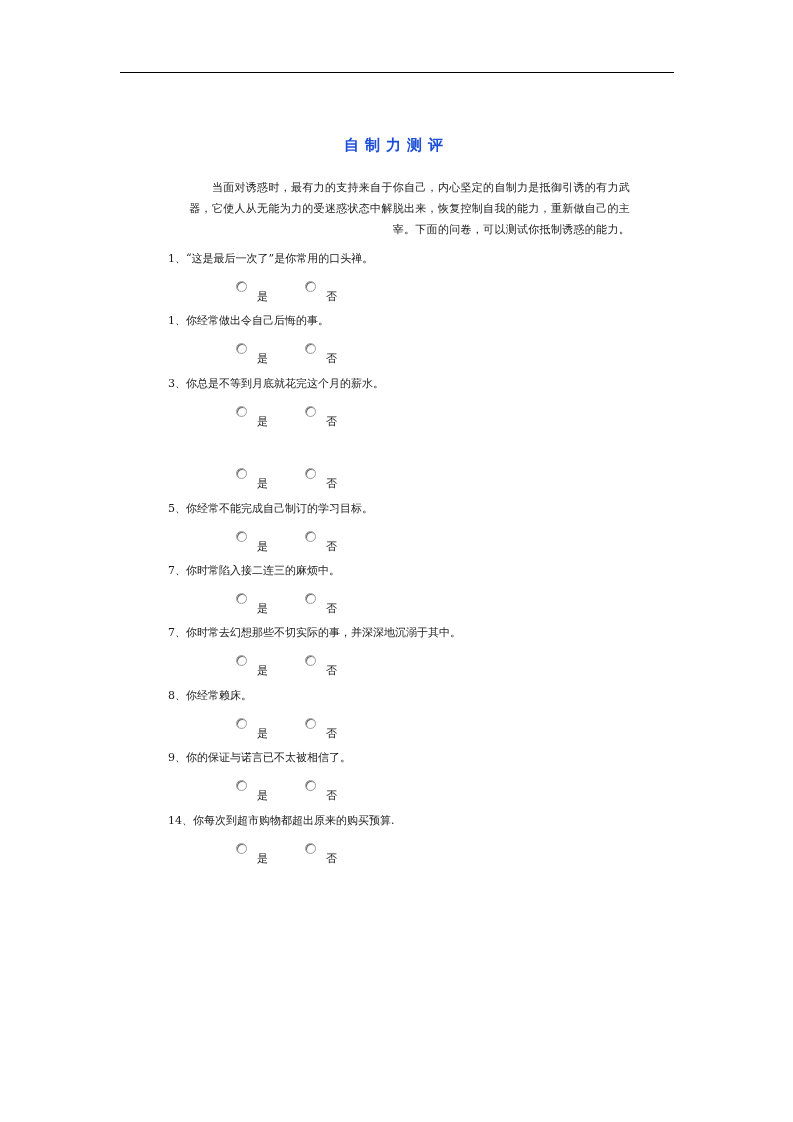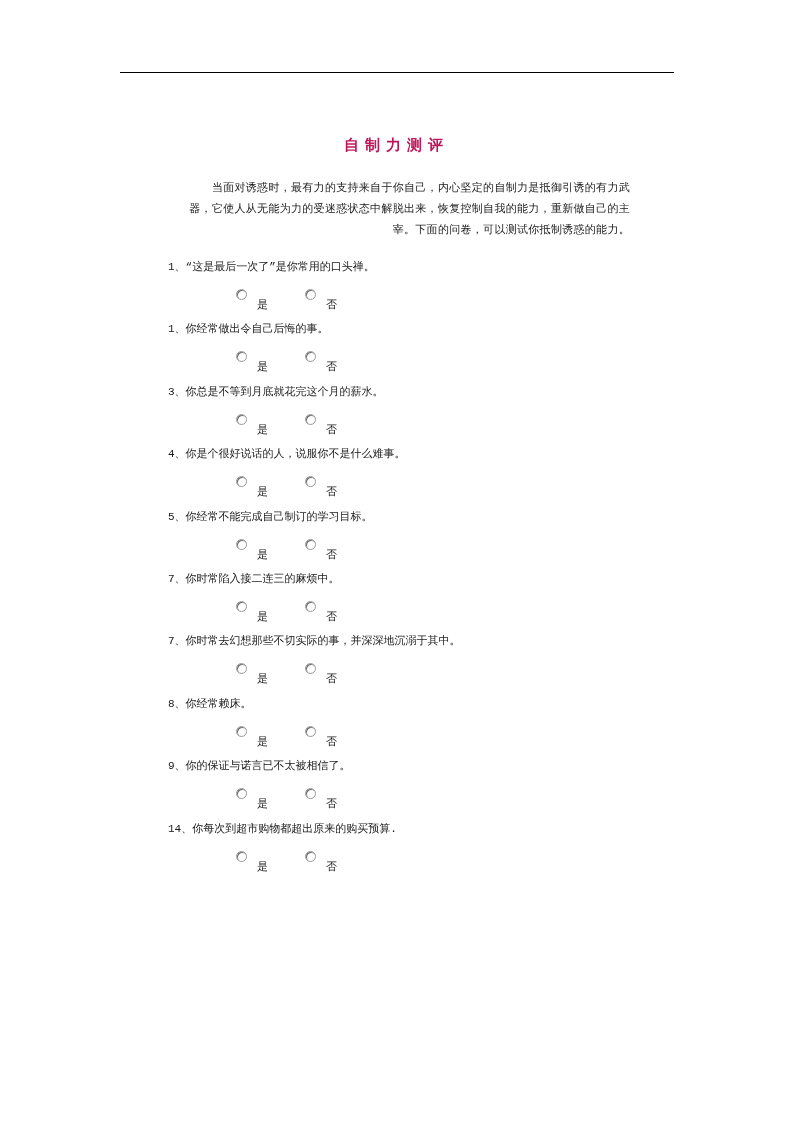--- a/index.html
+++ b/index.html
@@ -2,24 +2,24 @@
 <html><head>
   <meta charset="utf-8">
   <style>
     html, body { margin:0; padding:0; background:#ffffff; }
     body { width:793px; height:1122px; position:relative; overflow:hidden;
            font-family:"DejaVu Serif", "Liberation Serif", serif; color:#1a1a1a; }
     .top-rule { position:absolute; left:120px; top:72px; width:554px; height:0;
                 border-top:1px solid #000; }
     .title { position:absolute; left:0; width:793px; top:136px; text-align:center;
              font-family:Liberation Mono, monospace; font-weight:bold;
-             font-size:15px; color:#be185d; letter-spacing:6px; }
+             font-size:15px; color:#1d4ed8; letter-spacing:6px; }
     .intro { position:absolute; left:168px; top:177px; width:462px;
              font-size:11px; line-height:21px; text-indent:24px; letter-spacing:0.3px;text-align:right; }
-    .questions { position:absolute; left:168px; top:258px; width:470px;font-family:Liberation Mono, monospace; }
+    .questions { position:absolute; left:168px; top:250px; width:470px; }
     .q { height:62.4px; position:relative; }
     .q-text { font-size:11px; line-height:18px; white-space:nowrap; }
     .opts { position:absolute; top:30px; left:0; height:22px; width:300px; }
     .opt { position:absolute; top:0; display:flex; align-items:flex-start; cursor:pointer; }
     .opt.yes { left:68px; }
     .opt.no { left:137px; }
     .radio { width:11px; height:11px; border-radius:50%; border:1px solid #9a9a9a;
              background:#fff; box-sizing:border-box; margin-top:1px;
              box-shadow: inset 1px 1px 0 #6d6d6d; }
     .opt-label { font-size:11px; margin-left:10px; margin-top:9px; }
@@ -67,21 +67,20 @@
           <span class="radio"></span>
           <span class="opt-label">是</span>
         </label>
       <label class="opt no">
           <span class="radio"></span>
           <span class="opt-label">否</span>
         </label>
     </div>
   </div>
   <div class="q">
-    <div class="q-text">4、你是个很好说话的人，说服你不是什么难事。</div>
     <div class="opts">
       <label class="opt yes">
           <span class="radio"></span>
           <span class="opt-label">是</span>
         </label>
       <label class="opt no">
           <span class="radio"></span>
           <span class="opt-label">否</span>
         </label>
     </div>

